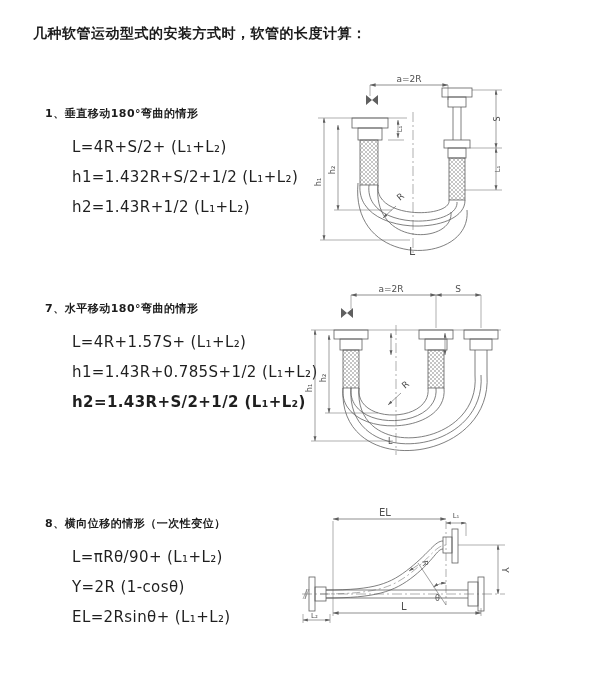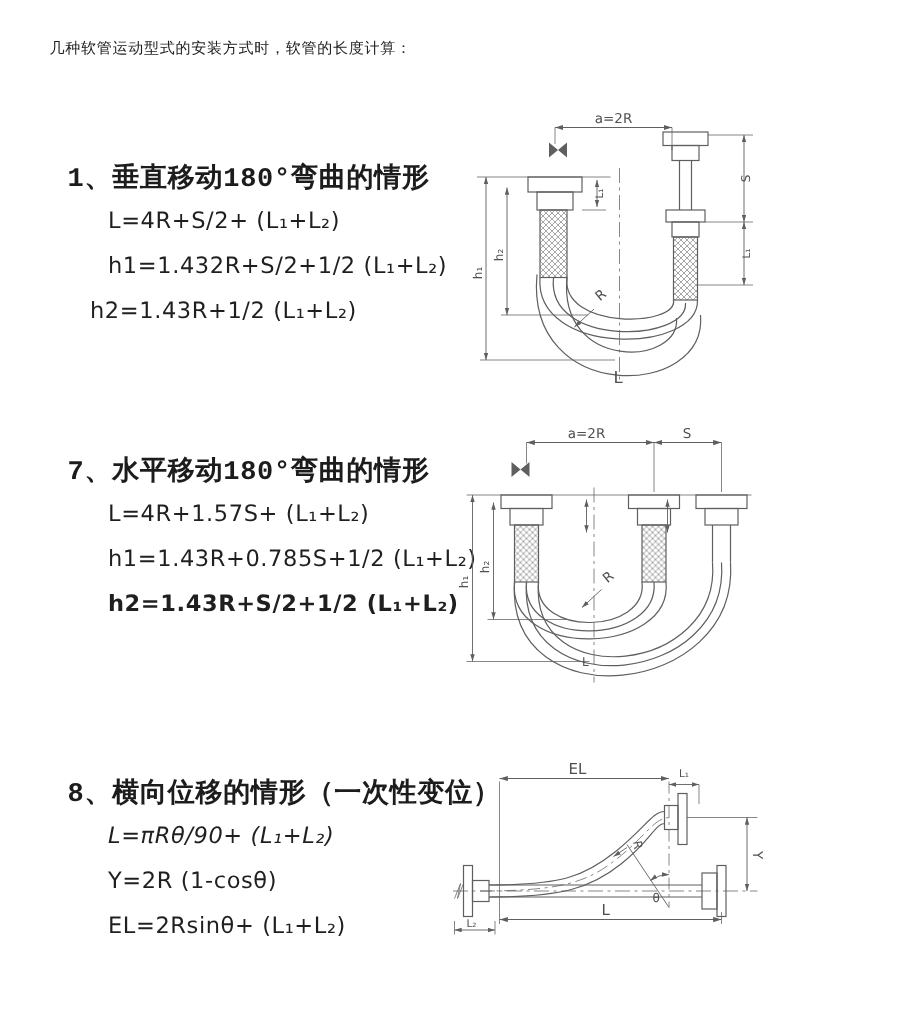--- a/index.html
+++ b/index.html
@@ -6,37 +6,37 @@
   body{
     width:600px;height:675px;
     background:#ffffff;
     position:relative;
     overflow:hidden;
     font-family:"DejaVu Sans","Liberation Sans",sans-serif;
   }
   .abs{position:absolute;white-space:nowrap;}
   .title{
     left:33px;top:25px;
-    font-size:10px;font-weight:normal;color:#1c1c1c;
+    font-size:14px;font-weight:bold;color:#1c1c1c;
     letter-spacing:0.5px;
   }
   .heading{
-    font-size:18px;font-weight:bold;color:#1c1c1c;letter-spacing:0.5px;font-family:Liberation Mono, monospace;
+    font-size:11px;font-weight:bold;color:#1c1c1c;letter-spacing:0.5px;
   }
   .formula{
     font-size:15px;color:#1f1f1f;letter-spacing:0.4px;
   }
   svg{position:absolute;overflow:visible;}
   svg text{
     font-family:"DejaVu Sans","Liberation Sans",sans-serif;
     fill:#4f4f4f;stroke:none;
   }
-  .s1h{left:45px;top:106px;} .s1f1{left:72px;top:138px;} .s1f2{left:72px;top:168px;} .s1f3{left:60px;top:198px;}
+  .s1h{left:45px;top:106px;} .s1f1{left:72px;top:138px;} .s1f2{left:72px;top:168px;} .s1f3{left:72px;top:198px;}
   .s2h{left:45px;top:301px;} .s2f1{left:72px;top:333px;} .s2f2{left:72px;top:363px;} .s2f3{left:72px;top:393px;font-weight:bold;}
-  .s3h{left:45px;top:516px;} .s3f1{left:72px;top:548px;font-style:italic;} .s3f2{left:72px;top:578px;} .s3f3{left:72px;top:608px;}
+  .s3h{left:45px;top:516px;} .s3f1{left:72px;top:548px;} .s3f2{left:72px;top:578px;} .s3f3{left:72px;top:608px;}
 </style>
 </head>
 <body>
 
 <div class="abs title">几种软管运动型式的安装方式时，软管的长度计算：</div>
 
 <div class="abs heading s1h">1、垂直移动180°弯曲的情形</div>
 <div class="abs formula s1f1">L=4R+S/2+ (L₁+L₂)</div>
 <div class="abs formula s1f2">h1=1.432R+S/2+1/2 (L₁+L₂)</div>
 <div class="abs formula s1f3">h2=1.43R+1/2 (L₁+L₂)</div>

